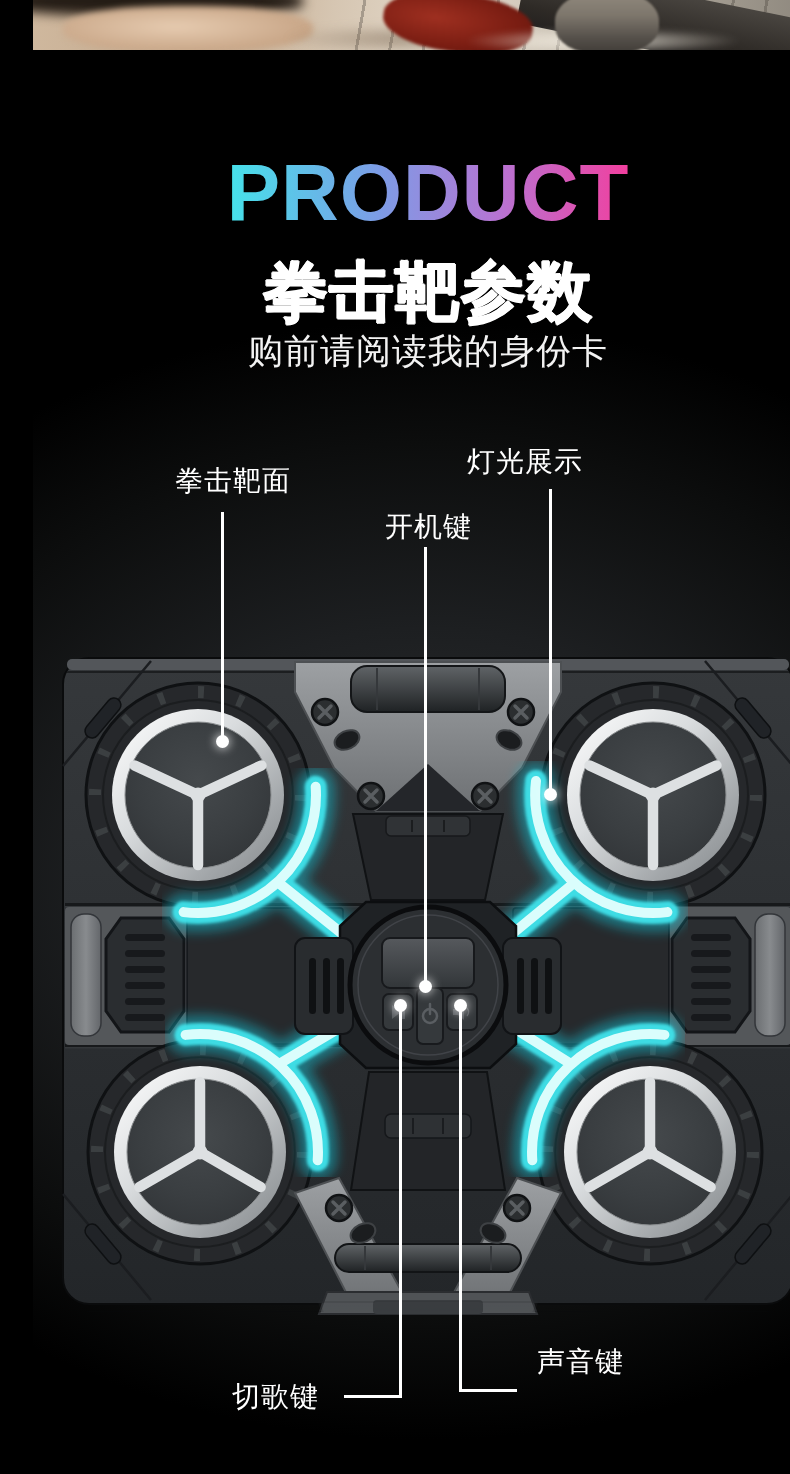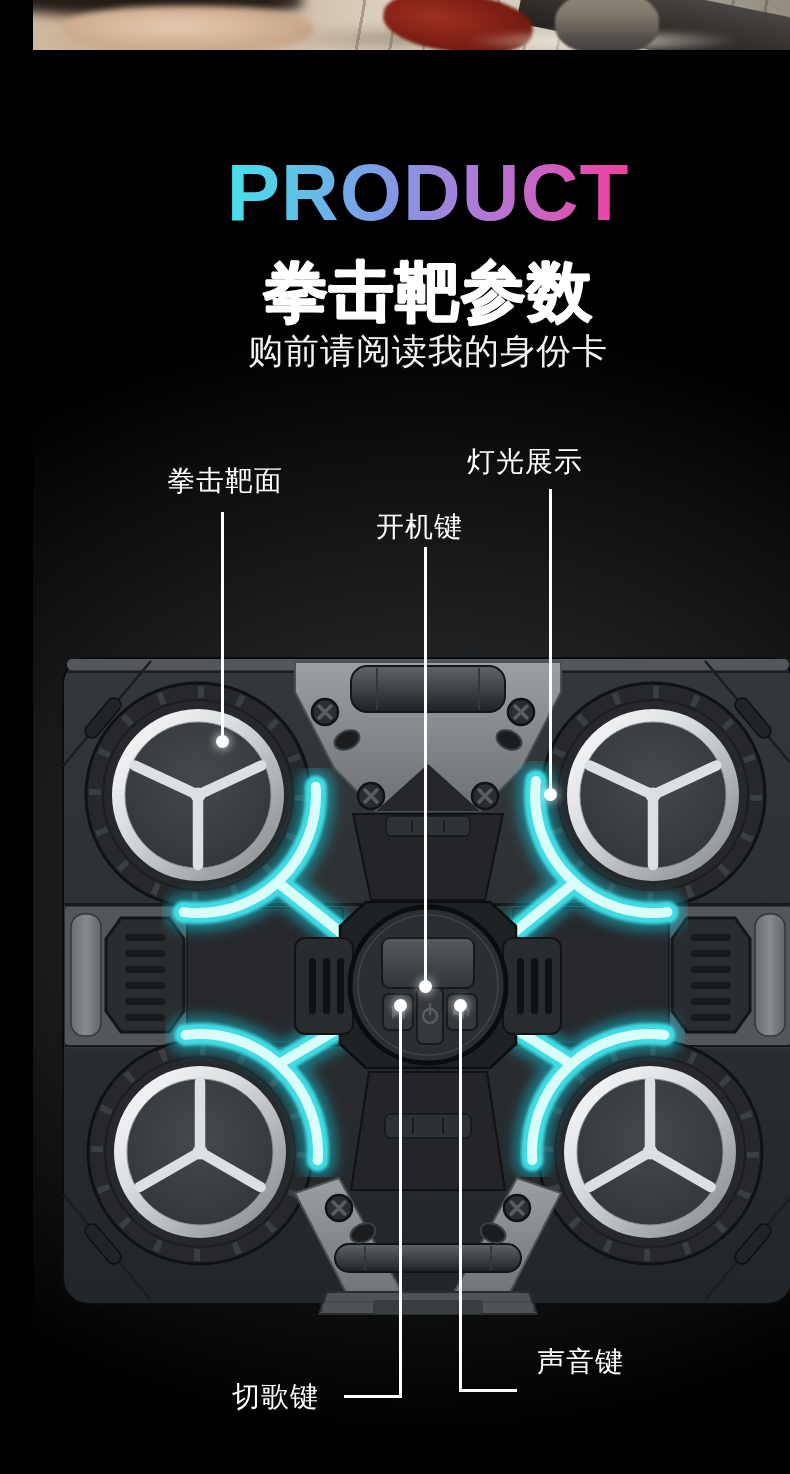--- a/index.html
+++ b/index.html
@@ -291,22 +291,22 @@
           <rect x="414" y="346" width="30" height="36" rx="6" fill="#35393c" stroke="#181a1d" stroke-width="2"></rect>
           <path d="M420,361 L425,361 L431,356 L431,372 L425,367 L420,367 Z" fill="#565a5e"></path>
           <path d="M434,360 a6,6 0 0 1 0,8" fill="none" stroke="#565a5e" stroke-width="1.5"></path>
         </g>
       </g>
     </g>
 
     <use xlink:href="#machineG" href="#machineG" transform="translate(0,1320) scale(1,-1)" opacity="0.28" mask="url(#fadeM)"></use>
   </svg>
 
-  <div class="callout-label" style="left:134px;top:462px;">拳击靶面</div>
-  <div class="callout-label" style="left:343px;top:508px;">开机键</div>
+  <div class="callout-label" style="left:142px;top:462px;">拳击靶面</div>
+  <div class="callout-label" style="left:352px;top:508px;">开机键</div>
   <div class="callout-label" style="left:434px;top:443px;">灯光展示</div>
   <div class="callout-label" style="left:199px;top:1378px;">切歌键</div>
   <div class="callout-label" style="left:504px;top:1343px;">声音键</div>
 
   <div class="cl-line" style="left:188px;top:512px;height:226px;"></div>
   <div class="cl-dot" style="left:183px;top:735px;"></div>
 
   <div class="cl-line" style="left:391px;top:547px;height:436px;"></div>
   <div class="cl-dot" style="left:386px;top:980px;"></div>
 

